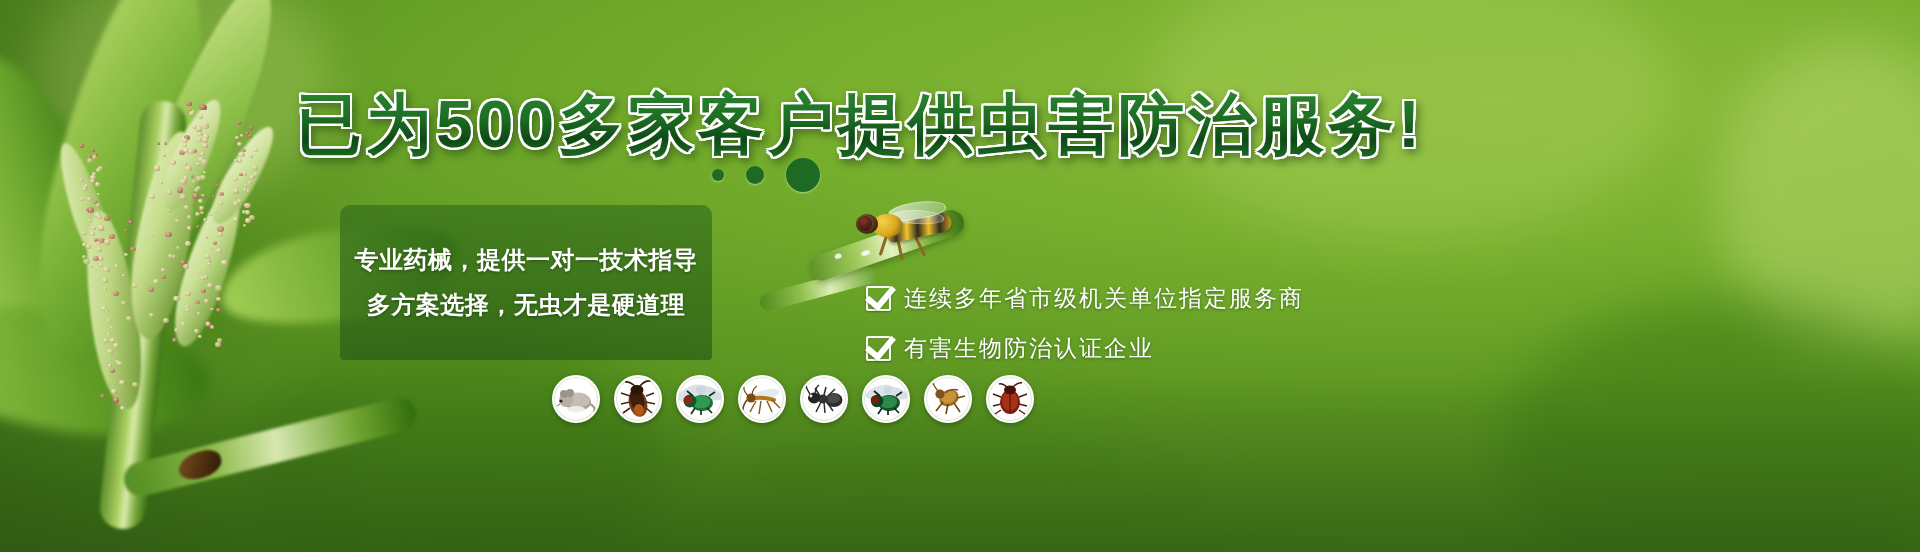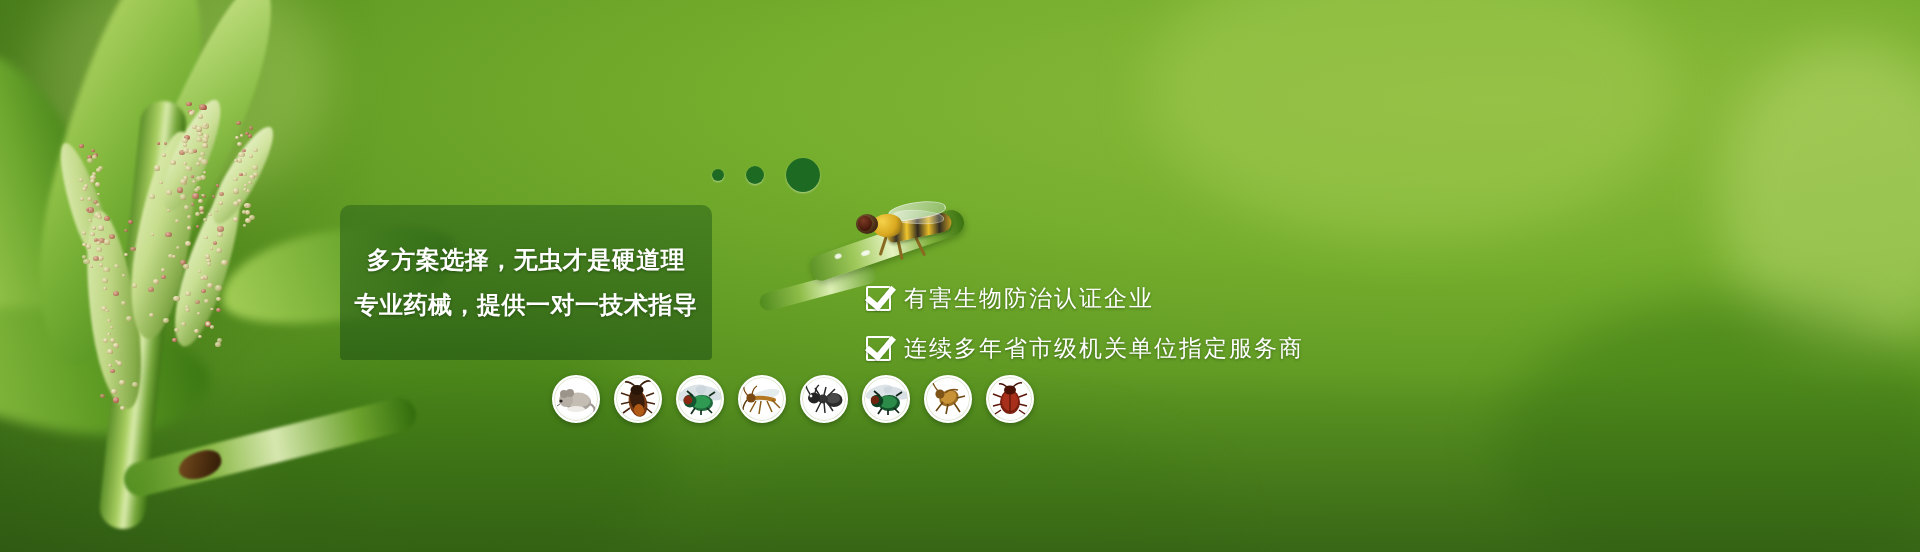--- a/index.html
+++ b/index.html
@@ -508,31 +508,32 @@
         <span class="aphid red" style="left: 123.4px; top: 275.9px; width: 6px; height: 5.1px; opacity: 0.8;"></span>
         <span class="aphid" style="left: 113.3px; top: 278.5px; width: 6.5px; height: 5.6px; opacity: 0.76;"></span>
         <span class="aphid" style="left: 128.7px; top: 282.9px; width: 4.3px; height: 3.7px; opacity: 0.82;"></span>
         <span class="aphid" style="left: 120px; top: 285.1px; width: 3.3px; height: 2.8px; opacity: 0.99;"></span>
       </div>
   </div>
 
   <div class="blade"></div>
   <div class="seed"></div>
 
+  <div class="headline">已为500多家客户提供虫害防治服务!</div>
 
   <div class="dots">
     <span class="dot s"></span>
     <span class="dot m"></span>
     <span class="dot l"></span>
   </div>
 
   <div class="panel"></div>
   <div class="panel-lines">
+    <div class="pl pl-3">专业药械，提供一对一技术指导</div>
     <div class="pl pl-2">多方案选择，无虫才是硬道理</div>
-    <div class="pl pl-3">专业药械，提供一对一技术指导</div>
   </div>
 
   <div class="stem2"></div>
   <div class="stem">
     <span class="stem-dew" style="left:26px;top:5px;width:7px;height:5px;"></span>
     <span class="stem-dew" style="left:52px;top:11px;width:9px;height:5px;"></span>
     <span class="stem-dew" style="left:82px;top:6px;width:8px;height:5px;"></span>
     <span class="stem-dew" style="left:112px;top:12px;width:7px;height:4px;"></span>
   </div>
 
@@ -545,25 +546,25 @@
     <div class="fly-wing fw2"></div>
     <div class="fly-thorax"></div>
     <div class="fly-head">
       <span class="fly-eye"></span>
     </div>
   </div>
 
   <div class="checks">
     <div class="check-row">
       <span class="chk"></span>
-      <span class="check-text">有害生物防治认证企业</span>
+      <span class="check-text">连续多年省市级机关单位指定服务商</span>
     </div>
     <div class="check-row">
       <span class="chk"></span>
-      <span class="check-text">连续多年省市级机关单位指定服务商</span>
+      <span class="check-text">有害生物防治认证企业</span>
     </div>
   </div>
 
   <div class="pests">
 
     <div class="pest" title="mouse">
       <svg width="40" height="34" viewBox="0 0 40 34">
         <ellipse cx="22" cy="20" rx="13" ry="9" fill="#a8a29a"></ellipse>
         <ellipse cx="22" cy="18" rx="12" ry="7.5" fill="#c3bdb4"></ellipse>
         <circle cx="10" cy="18" r="7" fill="#b5afa6"></circle>

